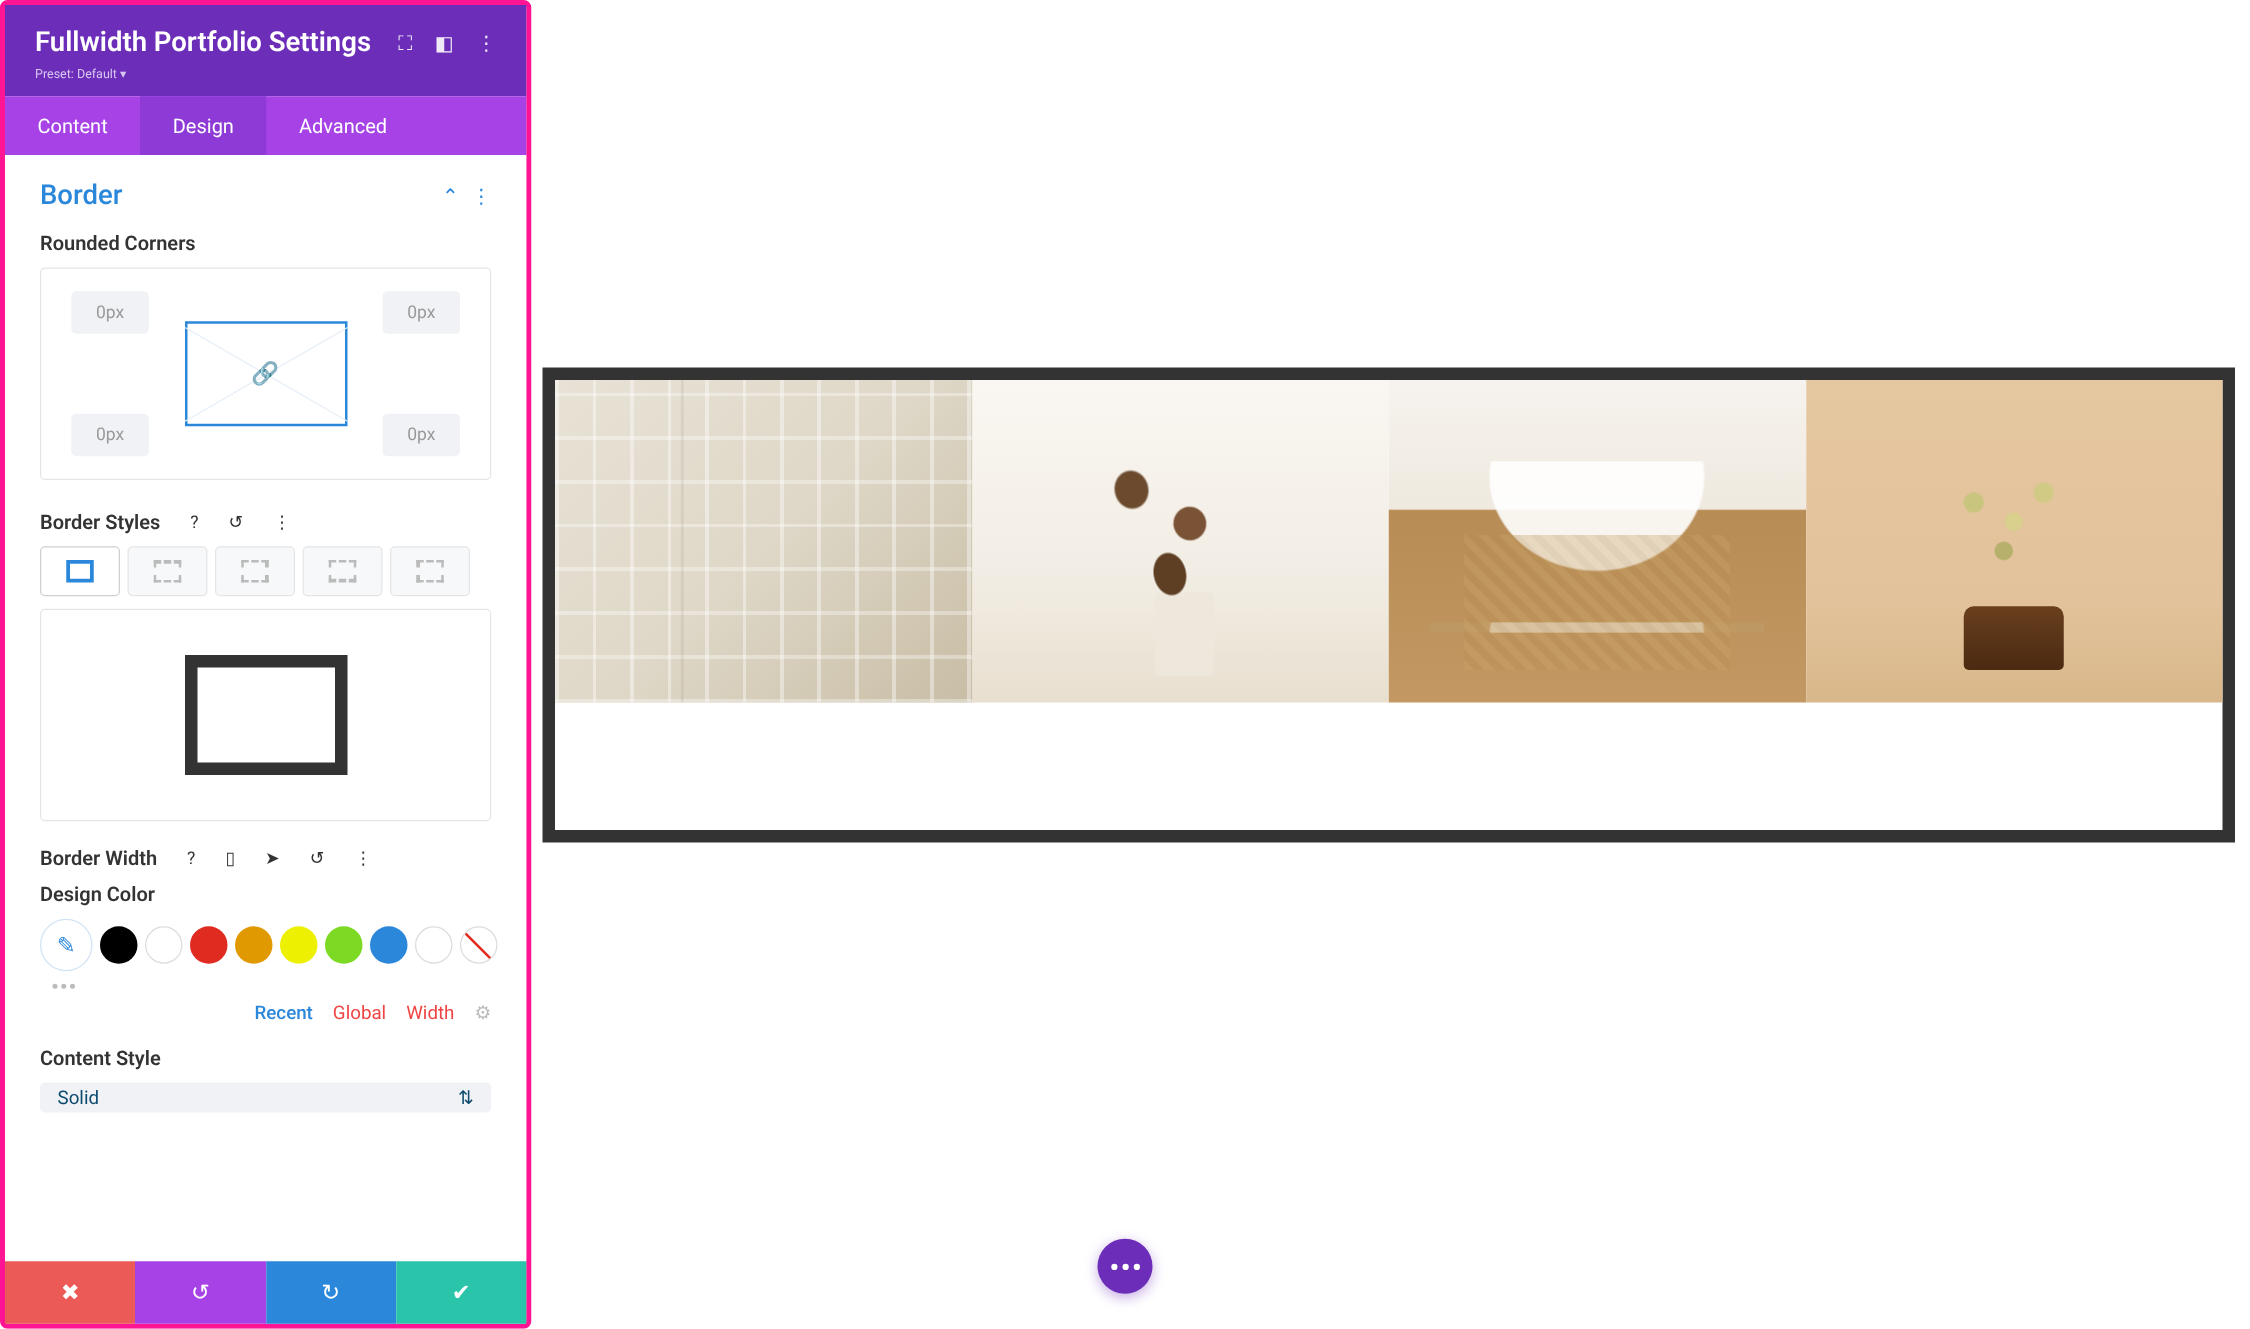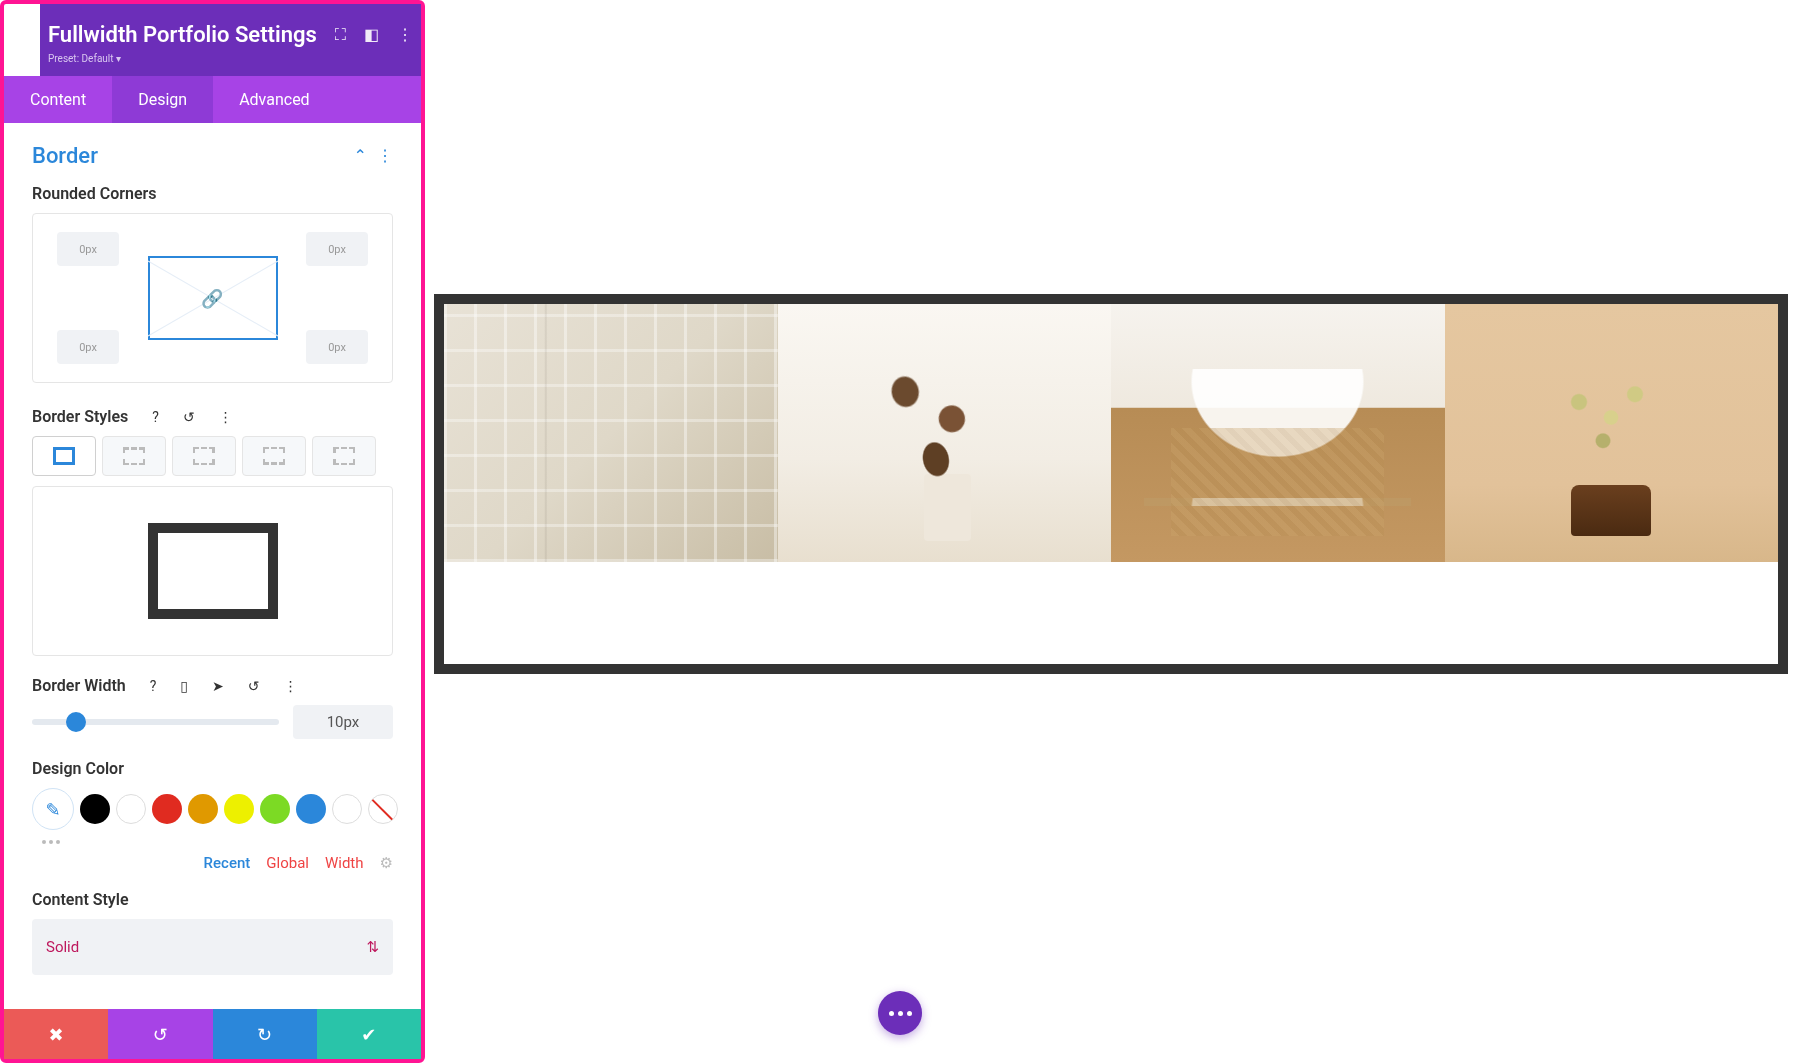--- a/index.html
+++ b/index.html
@@ -5,21 +5,21 @@
 * { box-sizing: border-box; margin: 0; padding: 0; font-family: -apple-system, BlinkMacSystemFont, "Segoe UI", Roboto, sans-serif; }
 body { width: 1800px; height: 1063px; background: #fff; position: relative; overflow: hidden; }
 
 
 .panel {
   position: absolute; left: 0; top: 0; width: 425px; height: 1063px;
   background: #fff; border: 4px solid #ff1493; border-radius: 6px;
   display: flex; flex-direction: column;
 }
 .panel-header {
-  background: #6c2eb9; color: #fff; padding: 18px 8px 12px; flex: 0 0 auto; margin-left: 36px;
+  background: #6c2eb9; color: #fff; padding: 18px 24px 12px; flex: 0 0 auto;
 }
 .panel-title-row { display: flex; align-items: center; justify-content: space-between; }
 .panel-title { font-size: 22px; font-weight: 600; }
 .panel-header-icons { display: flex; gap: 18px; align-items: center; }
 .panel-header-icons span { cursor: pointer; font-size: 16px; opacity: .9; }
 .preset-row { margin-top: 6px; font-size: 10px; color: #d9c7f0; }
 
 .tabs { display: flex; background: #a743e6; flex: 0 0 auto; }
 .tab {
   padding: 14px 26px; color: #fff; font-size: 16px; cursor: pointer;
@@ -37,21 +37,21 @@
 .label-row .label { margin: 0; }
 .label-row .ico { font-size: 14px; color: #333; cursor: pointer; }
 
 .rounded-box {
   border: 1px solid #e5e5e5; border-radius: 4px; padding: 18px 20px 14px;
   margin-bottom: 24px; position: relative; height: 170px;
 }
 .corner-input {
   position: absolute; width: 62px; height: 34px; background: #f0f2f5;
   border-radius: 4px; display: flex; align-items: center; justify-content: center;
-  font-size: 11px; color: #999;
+  font-size: 14px; color: #999;
 }
 .ci-tl { left: 24px; top: 18px; }
 .ci-tr { right: 24px; top: 18px; }
 .ci-bl { left: 24px; bottom: 18px; }
 .ci-br { right: 24px; bottom: 18px; }
 .link-preview {
   position: absolute; left: 50%; top: 50%; transform: translate(-50%, -50%);
   width: 130px; height: 84px; border: 2px solid #2b87da; background: #fff;
 }
 .link-preview::before, .link-preview::after {
@@ -113,23 +113,23 @@
 
 .color-dots { display: flex; gap: 3px; margin: 6px 0 10px 10px; }
 .color-dots span { width: 4px; height: 4px; background: #bbb; border-radius: 50%; }
 
 .color-tabs-row { display: flex; align-items: center; justify-content: flex-end; gap: 16px; font-size: 15px; margin-bottom: 18px; }
 .ct-saved { color: #2b87da; font-weight: 500; cursor: pointer; }
 .ct-other { color: #ef4444; cursor: pointer; }
 .ct-gear { color: #bbb; cursor: pointer; font-size: 15px; }
 
 .select-box {
-  height: 56px; background: #f0f2f5; border-radius: 4px; display: flex;
+  height: 24px; background: #f0f2f5; border-radius: 4px; display: flex;
   align-items: center; justify-content: space-between; padding: 0 14px; font-size: 15px;
-  color: #be185d; cursor: pointer;
+  color: #0c4a6e; cursor: pointer;
 }
 
 .panel-footer { display: flex; height: 50px; flex: 0 0 auto; }
 .pf-btn { flex: 1; display: flex; align-items: center; justify-content: center; color: #fff; cursor: pointer; font-size: 18px; }
 .pf-cancel { background: #eb5a57; }
 .pf-undo { background: #a743e6; }
 .pf-redo { background: #2b87da; }
 .pf-ok { background: #29c4a9; }
 
 
@@ -257,26 +257,20 @@
       <div class="preview-rect"></div>
     </div>
 
     <div class="label-row">
       <div class="label">Border Width</div>
       <span class="ico">?</span>
       <span class="ico">▯</span>
       <span class="ico">➤</span>
       <span class="ico">↺</span>
       <span class="ico">⋮</span>
-    </div>
-    <div class="slider-row">
-      <div class="slider-track">
-        <div class="slider-thumb"></div>
-      </div>
-      <div class="slider-input">10px</div>
     </div>
 
     <div class="label">Design Color</div>
     <div class="swatches">
       <div class="swatch swatch-picker">✎</div>
       <div class="swatch sw-black"></div>
       <div class="swatch sw-whitehollow"></div>
       <div class="swatch sw-red"></div>
       <div class="swatch sw-orange"></div>
       <div class="swatch sw-yellow"></div>

